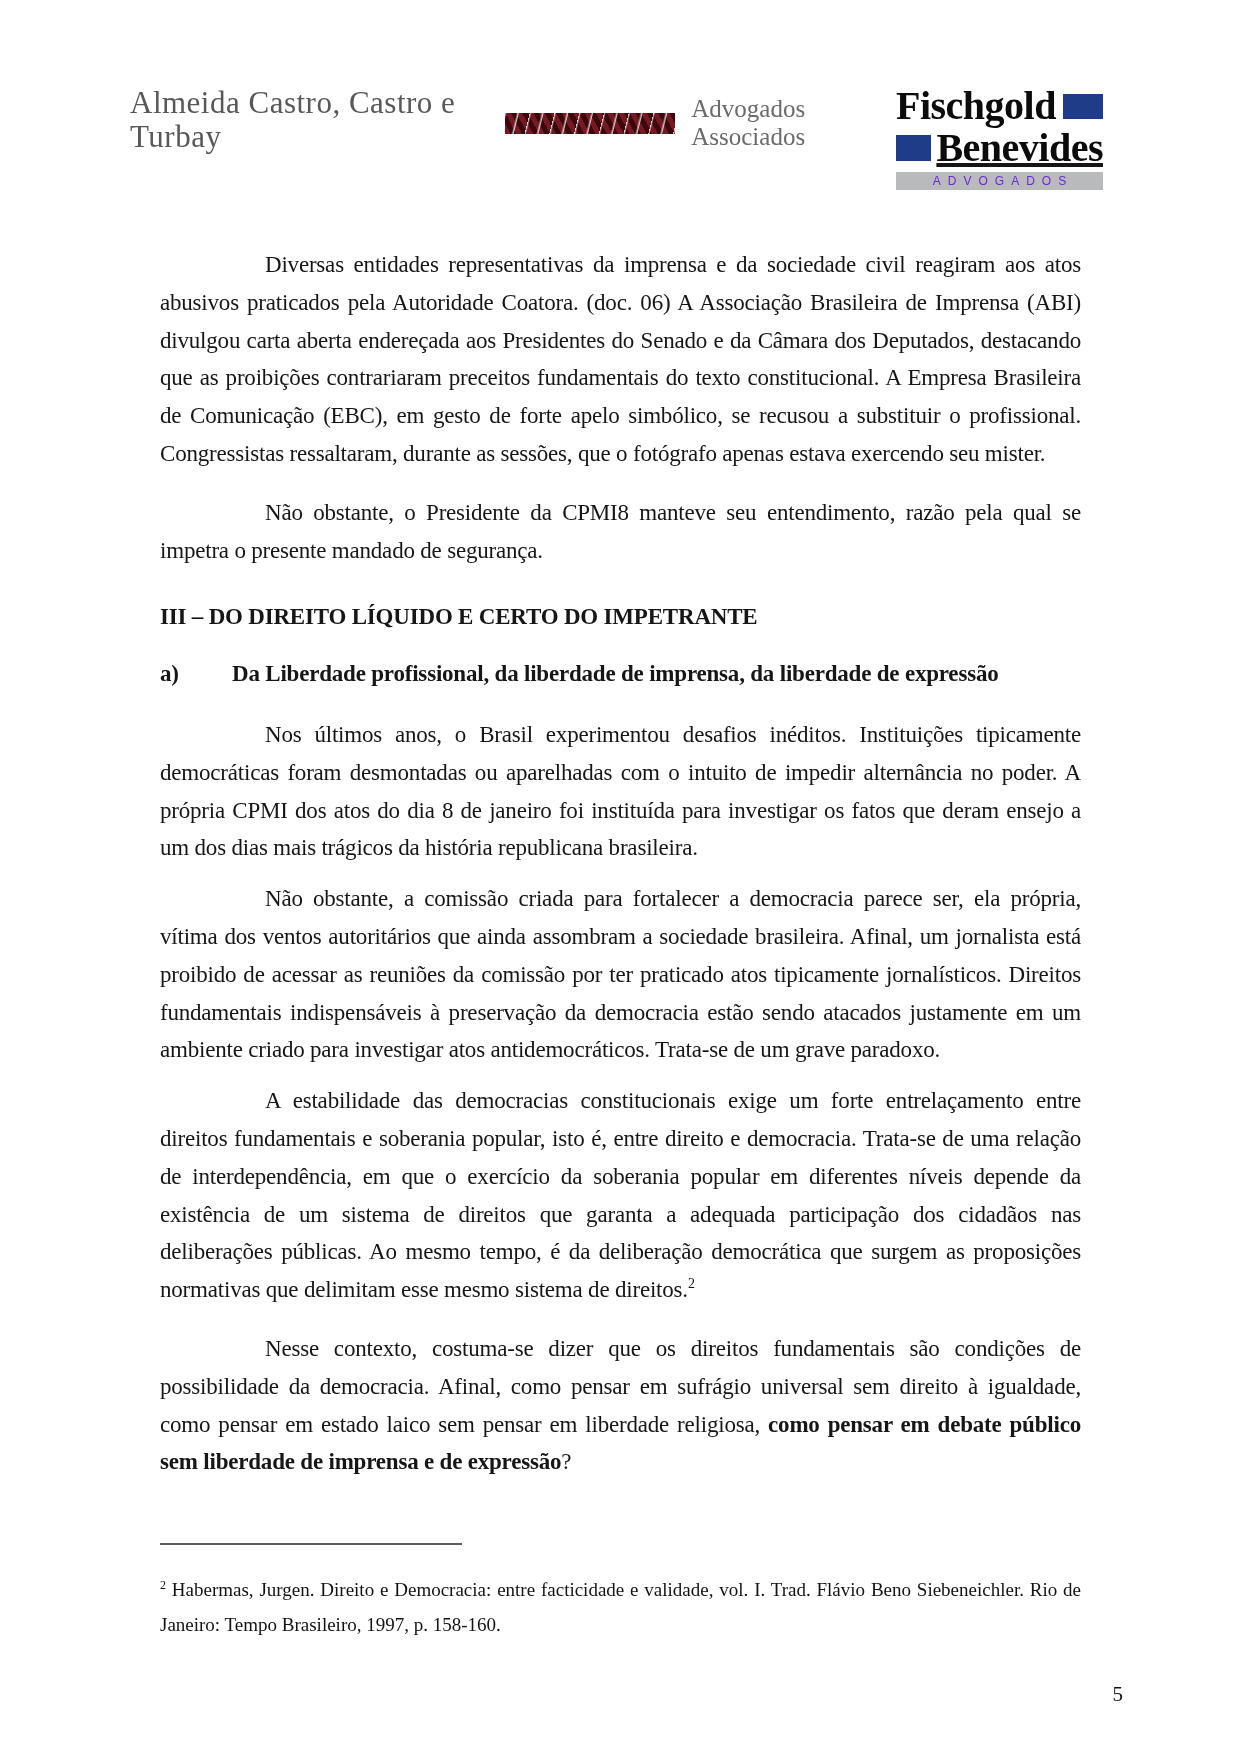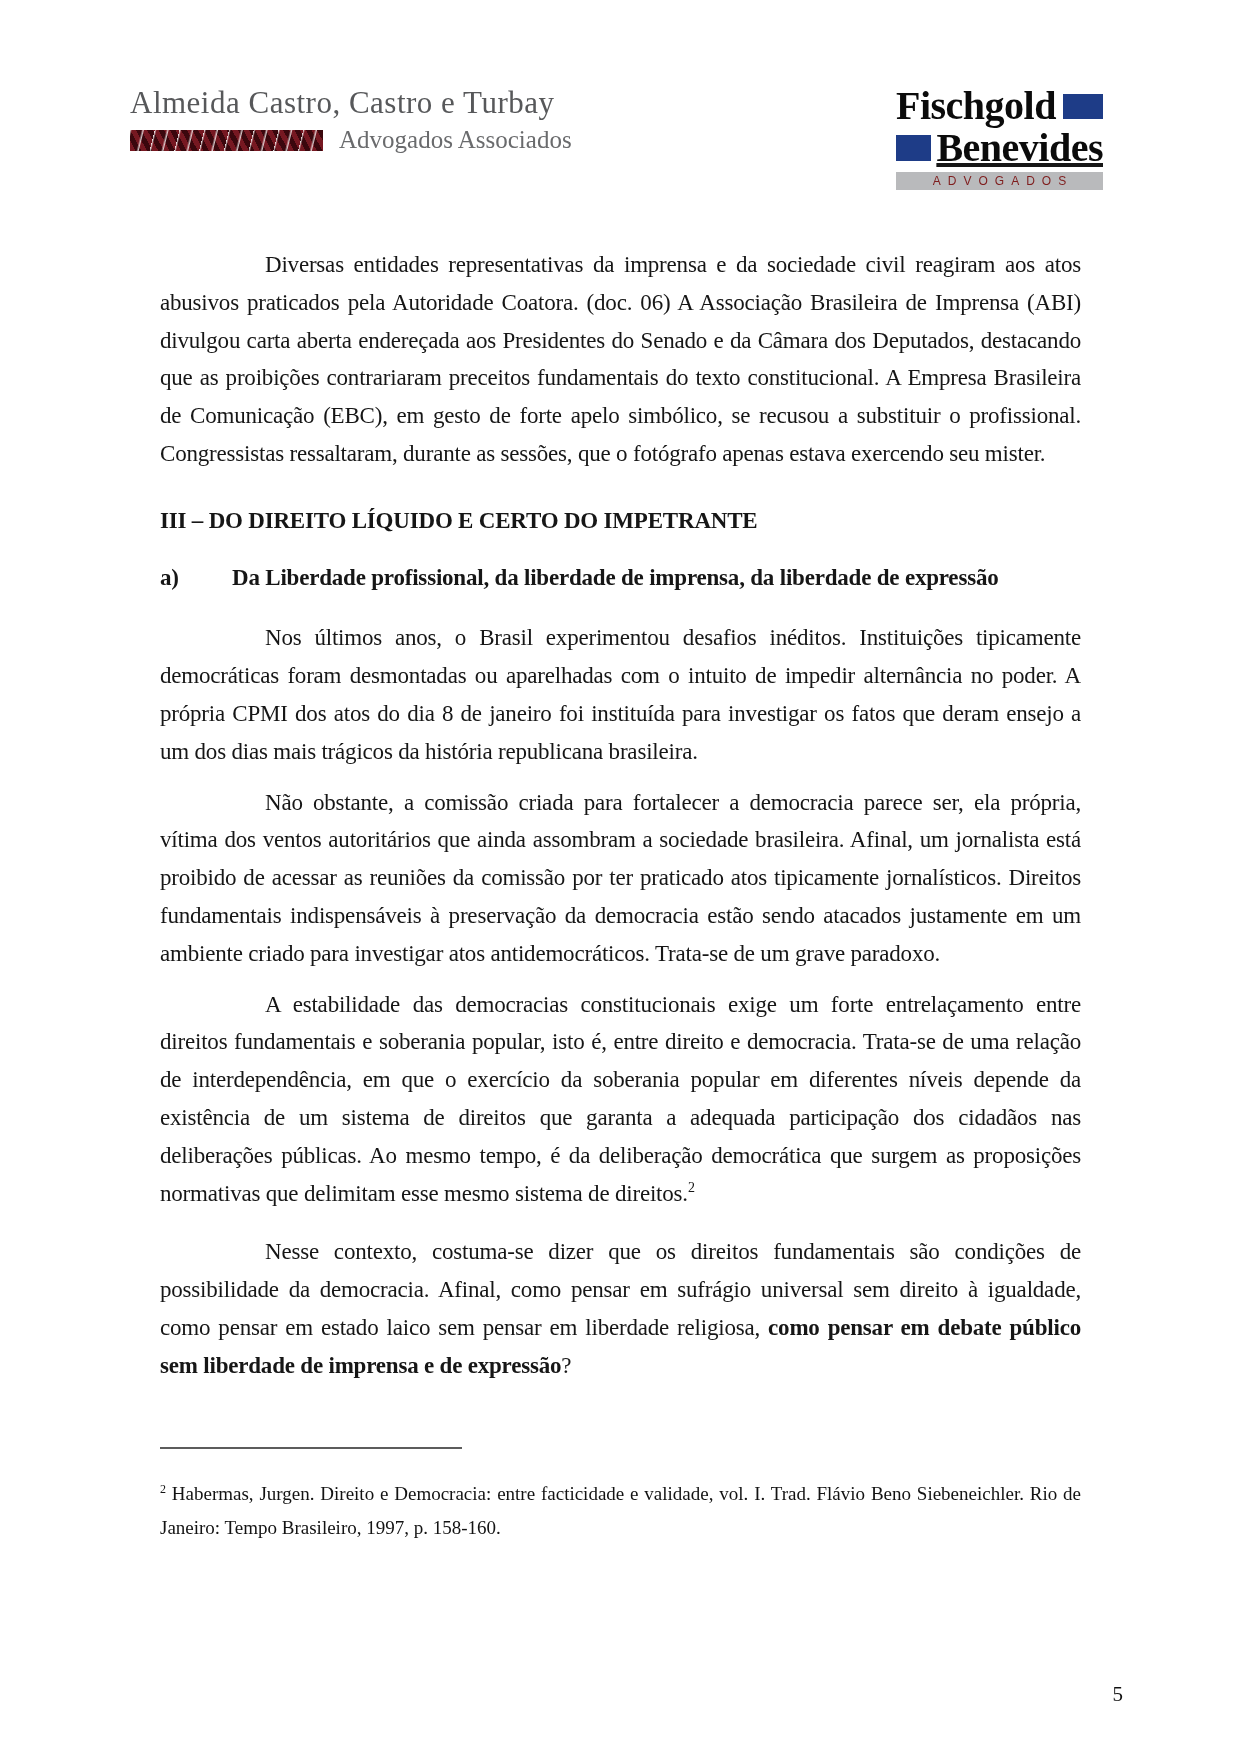--- a/index.html
+++ b/index.html
@@ -13,21 +13,21 @@
     color:#161616;
     overflow:hidden;
   }
   
   .header {
     display:flex;
     justify-content:space-between;
     align-items:flex-start;
     padding:86px 138px 0 130px;
   }
-  .firm-left { display:flex; flex-direction:column; }
+  .firm-left { display:flex; flex-direction:row; }
   .firm-left .firm-name {
     font-size:31px;
     color:#57585a;
     letter-spacing:0.5px;
     line-height:1.1;
   }
   .firm-left .firm-sub-row {
     display:flex; align-items:center; gap:16px;
     margin-top:6px;
   }
@@ -63,21 +63,21 @@
   .fr-subtitle-bar {
     margin-top:4px;
     width:100%; height:18px;
     background:#b9babc;
     display:flex; align-items:center; justify-content:center;
   }
   .fr-subtitle-bar span {
     font-family:"Liberation Sans", sans-serif;
     font-size:12px;
     letter-spacing:7px;
-    color:#7f1d1d;
+    color:#6d28d9;
     padding-left:7px; 
   }
   
   .content {
     padding:0 160px 0 160px;
     margin-top:56px;
     text-align:justify;
     font-size:23px;
     line-height:37.8px;
     letter-spacing:-0.2px;
@@ -148,20 +148,21 @@
         <span>ADVOGADOS</span>
       </div>
     </div>
 
   </div>
 
   <div class="content">
 
     <p class="para">Diversas entidades representativas da imprensa e da sociedade civil reagiram aos atos abusivos praticados pela Autoridade Coatora. (doc. 06) A Associação Brasileira de Imprensa (ABI) divulgou carta aberta endereçada aos Presidentes do Senado e da Câmara dos Deputados, destacando que as proibições contrariaram preceitos fundamentais do texto constitucional. A Empresa Brasileira de Comunicação (EBC), em gesto de forte apelo simbólico, se recusou a substituir o profissional. Congressistas ressaltaram, durante as sessões, que o fotógrafo apenas estava exercendo seu mister.</p>
 
+    <p class="para">Não obstante, o Presidente da CPMI8 manteve seu entendimento, razão pela qual se impetra o presente mandado de segurança.</p>
 
     <div class="section-heading">III – DO DIREITO LÍQUIDO E CERTO DO IMPETRANTE</div>
 
     <div class="subsection-heading">
       <span class="marker">a)</span>
       <span class="title">Da Liberdade profissional, da liberdade de imprensa, da liberdade de expressão</span>
     </div>
 
     <p class="para tight">Nos últimos anos, o Brasil experimentou desafios inéditos. Instituições tipicamente democráticas foram desmontadas ou aparelhadas com o intuito de impedir alternância no poder. A própria CPMI dos atos do dia 8 de janeiro foi instituída para investigar os fatos que deram ensejo a um dos dias mais trágicos da história republicana brasileira.</p>
 

